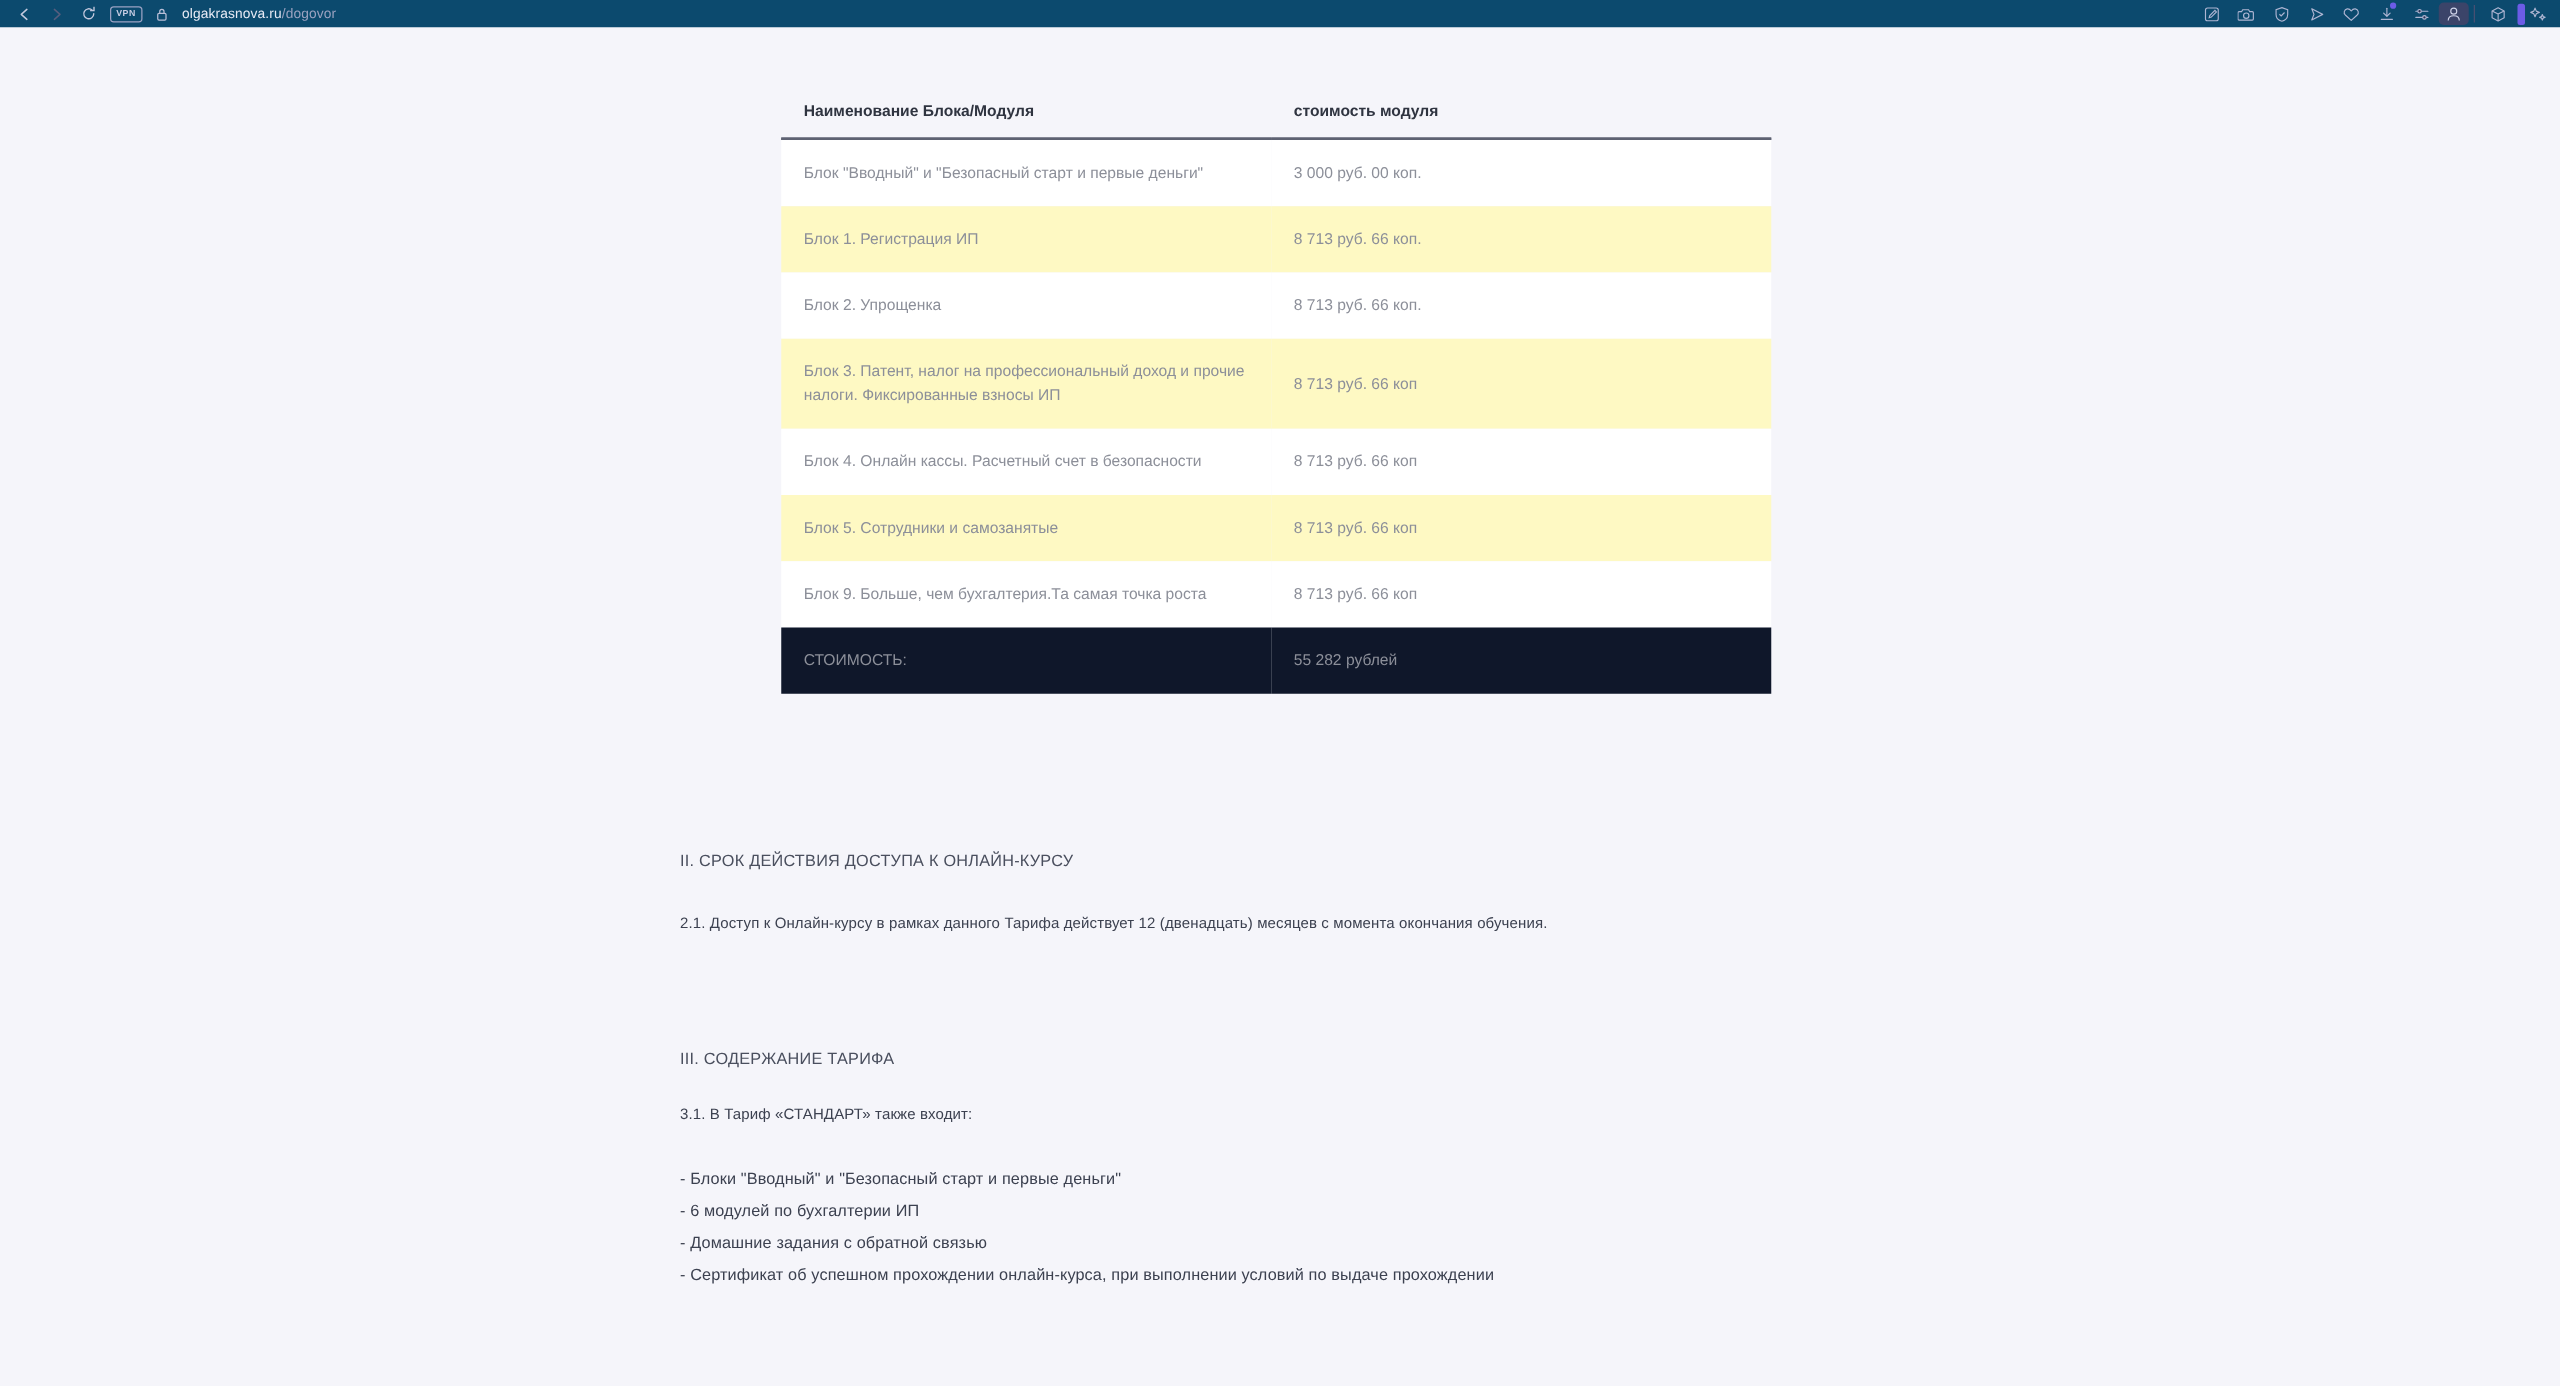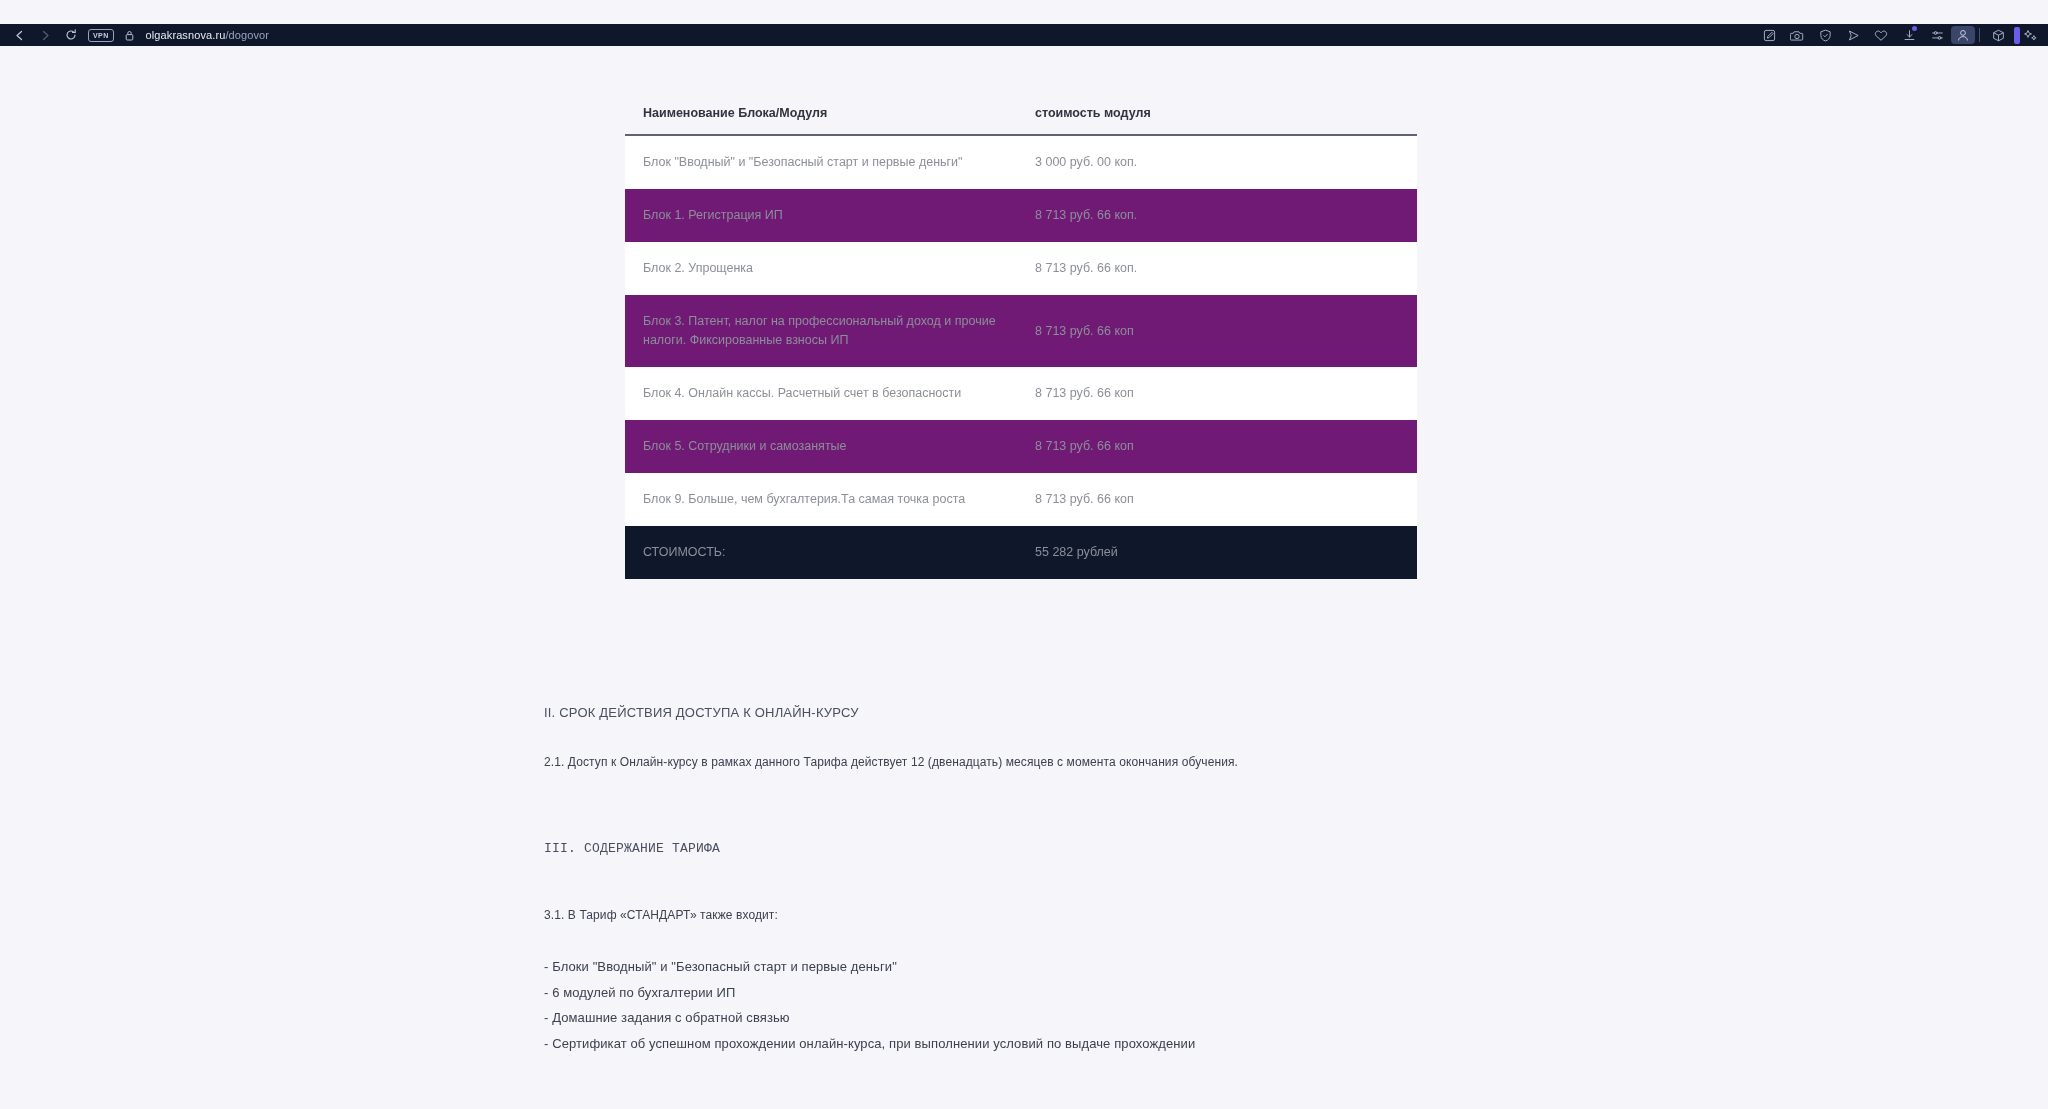--- a/index.html
+++ b/index.html
@@ -14,26 +14,25 @@
     background: #f5f5fa;
     font-family: "Liberation Sans", "DejaVu Sans", sans-serif;
     overflow: hidden;
   }
 
   
   .browser-bar {
     position: relative;
     width: 2048px;
     height: 22px;
-    background: #0f172a;
+    background: #0c4a6e;
     display: flex;
     align-items: center;
     padding: 0 6px;
     gap: 0;
-    margin-top: 24px;
   }
   .nav-group {
     display: flex;
     align-items: center;
     gap: 0;
   }
   .nav-btn {
     width: 26px;
     height: 20px;
     display: flex;
@@ -150,21 +149,21 @@
   .price-table th.col-name { width: 392px; }
   .price-table th.col-price { width: 400px; }
   .price-table td {
     font-size: 12.5px;
     color: #8c8f99;
     padding: 17px 18px 17px 18px;
     vertical-align: middle;
     line-height: 19px;
   }
   .price-table tr.row-odd td { background: #ffffff; }
-  .price-table tr.row-even td { background: #701a75; }
+  .price-table tr.row-even td { background: #fef9c3; }
   .price-table tr.row-total td { background: #0f172a; }
 
   
   .section-heading {
     position: absolute;
     font-size: 13px;
     color: #4a4f5e;
     letter-spacing: .2px;
     white-space: nowrap;
     margin-top: 27px;
@@ -340,21 +339,21 @@
         <td>СТОИМОСТЬ:</td>
         <td>55 282 рублей</td>
       </tr>
     </tbody>
   </table>
 
   <div class="section-heading" style="left:544px; top:632px;">II. СРОК ДЕЙСТВИЯ ДОСТУПА К ОНЛАЙН-КУРСУ</div>
 
   <div class="para" style="left:544px; top:709px;">2.1. Доступ к Онлайн-курсу в рамках данного Тарифа действует 12 (двенадцать) месяцев с момента окончания обучения.</div>
 
-  <div class="section-heading" style="left:544px; top:768px;font-family:Liberation Mono, monospace;">III. СОДЕРЖАНИЕ ТАРИФА</div>
+  <div class="section-heading" style="left:544px; top:790px;">III. СОДЕРЖАНИЕ ТАРИФА</div>
 
   <div class="para" style="left:544px; top:862px;">3.1. В Тариф «СТАНДАРТ» также входит:</div>
 
   <ul class="bullet-list" style="left:544px; top:908px;">
     <li>- Блоки "Вводный" и "Безопасный старт и первые деньги"</li>
     <li>- 6 модулей по бухгалтерии ИП</li>
     <li>- Домашние задания с обратной связью</li>
     <li>- Сертификат об успешном прохождении онлайн-курса, при выполнении условий по выдаче прохождении</li>
   </ul>
 

